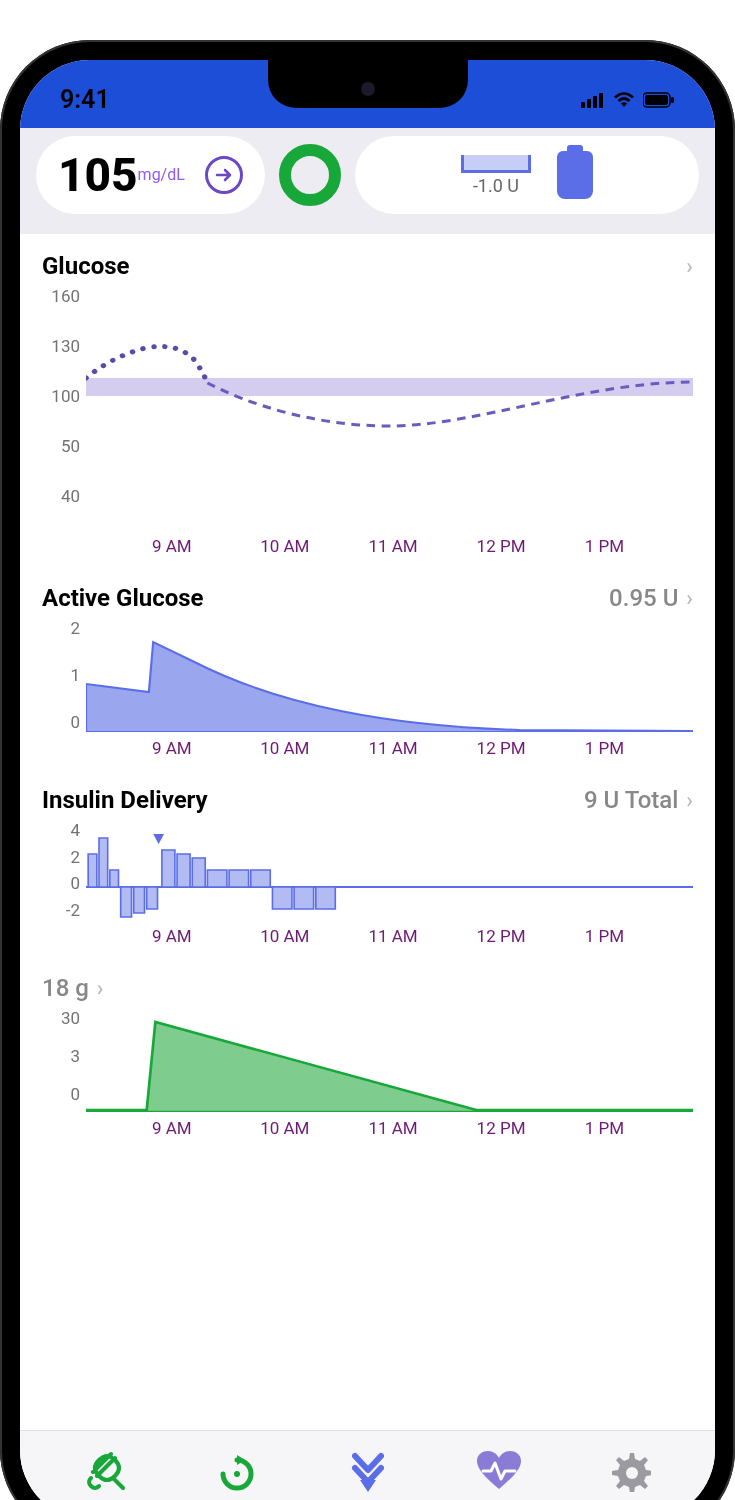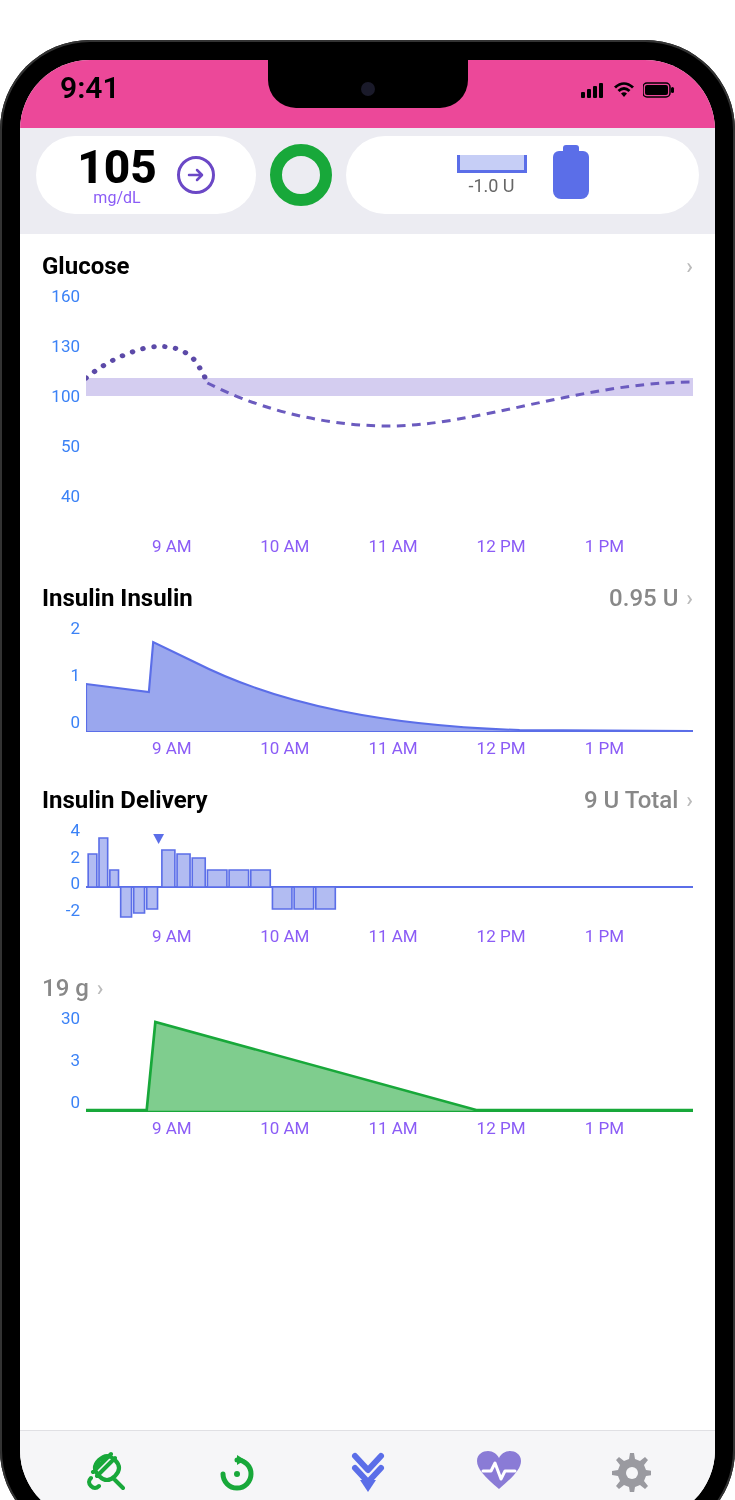--- a/index.html
+++ b/index.html
@@ -69,26 +69,26 @@
     top: 22px;
     transform: translateX(-50%);
     width: 14px;
     height: 14px;
     background: #1a1a2a;
     border-radius: 50%;
   }
   .status-bar {
     height: 68px;
     display: flex;
-    align-items: flex-start;
+    align-items: center;
     justify-content: space-between;
     padding: 10px 40px 0;
     font-weight: 600;
-    font-size: 30px;
-    background: #ec4899;
+    font-size: 25px;
+    background: #1d4ed8;
   }
   .status-right { display: flex; gap: 8px; align-items: center; }
   .header {
     background: #ececf2;
     padding: 8px 16px 20px;
     display: flex;
     align-items: center;
     gap: 14px;
   }
   .pill {
@@ -97,21 +97,21 @@
     height: 78px;
     display: flex;
     align-items: center;
     justify-content: center;
   }
   .glucose-pill {
     flex: 0 0 220px;
     gap: 20px;
     padding: 0 22px;
   }
-  .glucose-val { display: flex; flex-direction: column; align-items: center; line-height: 1; }
+  .glucose-val { display: flex; flex-direction: row; align-items: center; line-height: 1; }
   .glucose-num { font-size: 46px; font-weight: 800; }
   .glucose-unit { font-size: 16px; color: #8b5cf6; }
   .arrow-circle {
     width: 38px; height: 38px; border: 3px solid #6b48c6; border-radius: 50%;
     display: flex; align-items: center; justify-content: center;
     color: #6b48c6;
   }
   .ring {
     width: 62px; height: 62px; border: 12px solid #18a83a; border-radius: 50%;
   }
@@ -146,27 +146,27 @@
     font-size: 24px; font-weight: 700; margin-bottom: 6px;
   }
   .sec-right { color: #888; font-weight: 500; display: flex; align-items: center; gap: 8px; }
   .chevron { color: #bbb; font-size: 22px; }
   .chart {
     position: relative;
   }
   .y-axis {
     position: absolute; left: 0; top: 0; bottom: 24px;
     display: flex; flex-direction: column; justify-content: space-between;
-    font-size: 17px; color: #3b82f6; text-align: right; width: 38px;
+    font-size: 17px; color: #737373; text-align: right; width: 38px;
   }
   .plot {
     margin-left: 44px; position: relative;
   }
   .x-axis {
-    display: flex; margin-left: 44px; font-size: 17px; color: #8b5cf6;
+    display: flex; margin-left: 44px; font-size: 17px; color: #701a75;
     padding-top: 6px;
   }
   .x-axis span { flex: 1; text-align: left; }
   .x-axis .lead { flex: 0 0 66px; }
   .tabbar {
     height: 90px;
     background: #f6f6f8;
     border-top: 1px solid #e0e0e4;
     display: flex;
     align-items: center;
@@ -262,21 +262,21 @@
           <span>9 AM</span>
             <span>10 AM</span>
             <span>11 AM</span>
             <span>12 PM</span>
             <span>1 PM</span>
         </div>
       </div>
 
       <div class="section">
         <div class="sec-head">
-          <span>Insulin Insulin</span>
+          <span>Active Glucose</span>
           <span class="sec-right">
               <span>0.95 U</span>
               <span class="chevron">›</span>
             </span>
         </div>
         <div class="chart" style="height:114px;">
           <div class="y-axis" style="bottom:0">
             <span>2</span>
             <span>1</span>
             <span>0</span>
@@ -342,26 +342,26 @@
             <span>10 AM</span>
             <span>11 AM</span>
             <span>12 PM</span>
             <span>1 PM</span>
         </div>
       </div>
 
       <div class="section">
         <div class="sec-head">
           <span class="sec-right">
-              <span>19 g</span>
+              <span>18 g</span>
               <span class="chevron">›</span>
             </span>
         </div>
         <div class="chart" style="height:104px;">
-          <div class="y-axis" style="bottom:0">
+          <div class="y-axis" style="bottom:8px">
             <span>30</span>
             <span>3</span>
             <span>0</span>
           </div>
           <div class="plot" style="height:104px;">
             <svg viewBox="0 0 560 104" width="100%" height="100%" preserveAspectRatio="none">
               <path d="M0 102 L56 102 L64 14 L360 102 L560 102 L560 104 L0 104 Z" fill="#7fcd8e" stroke="#18a83a" stroke-width="2.5"></path>
             </svg>
           </div>
         </div>

